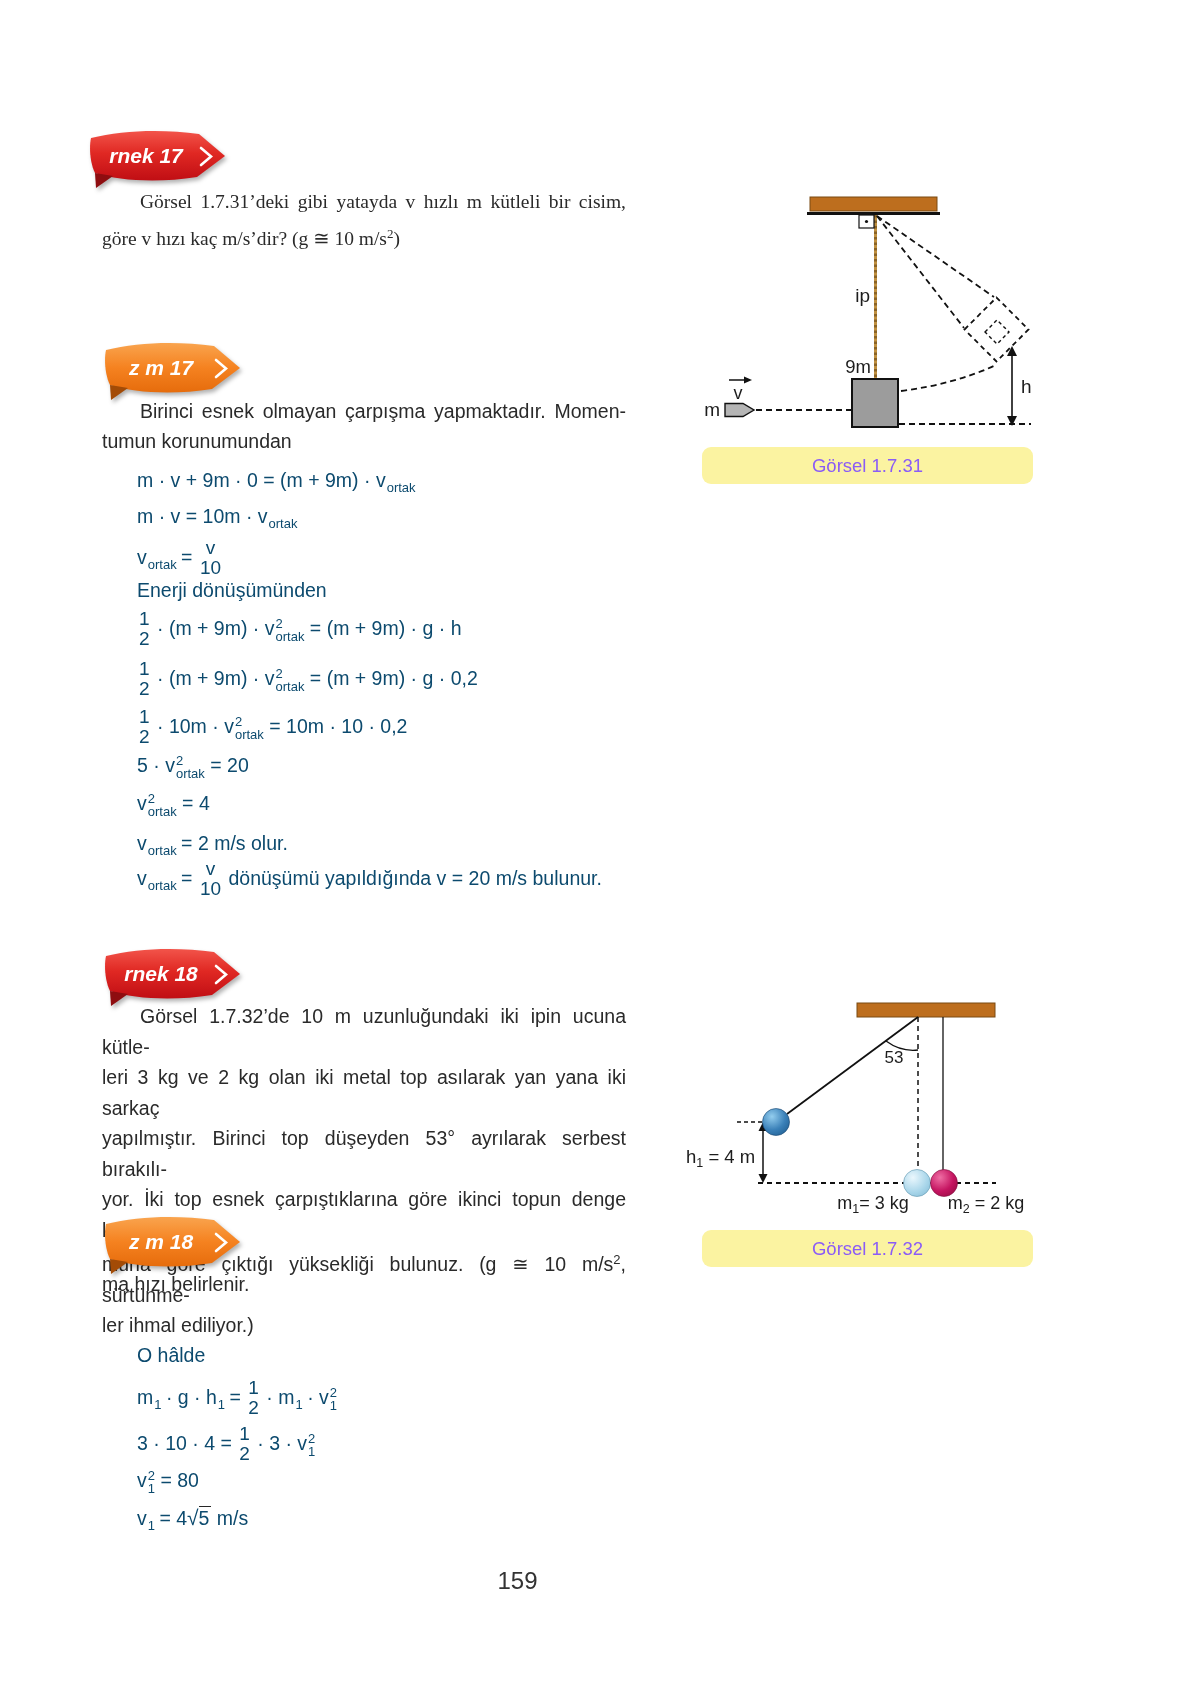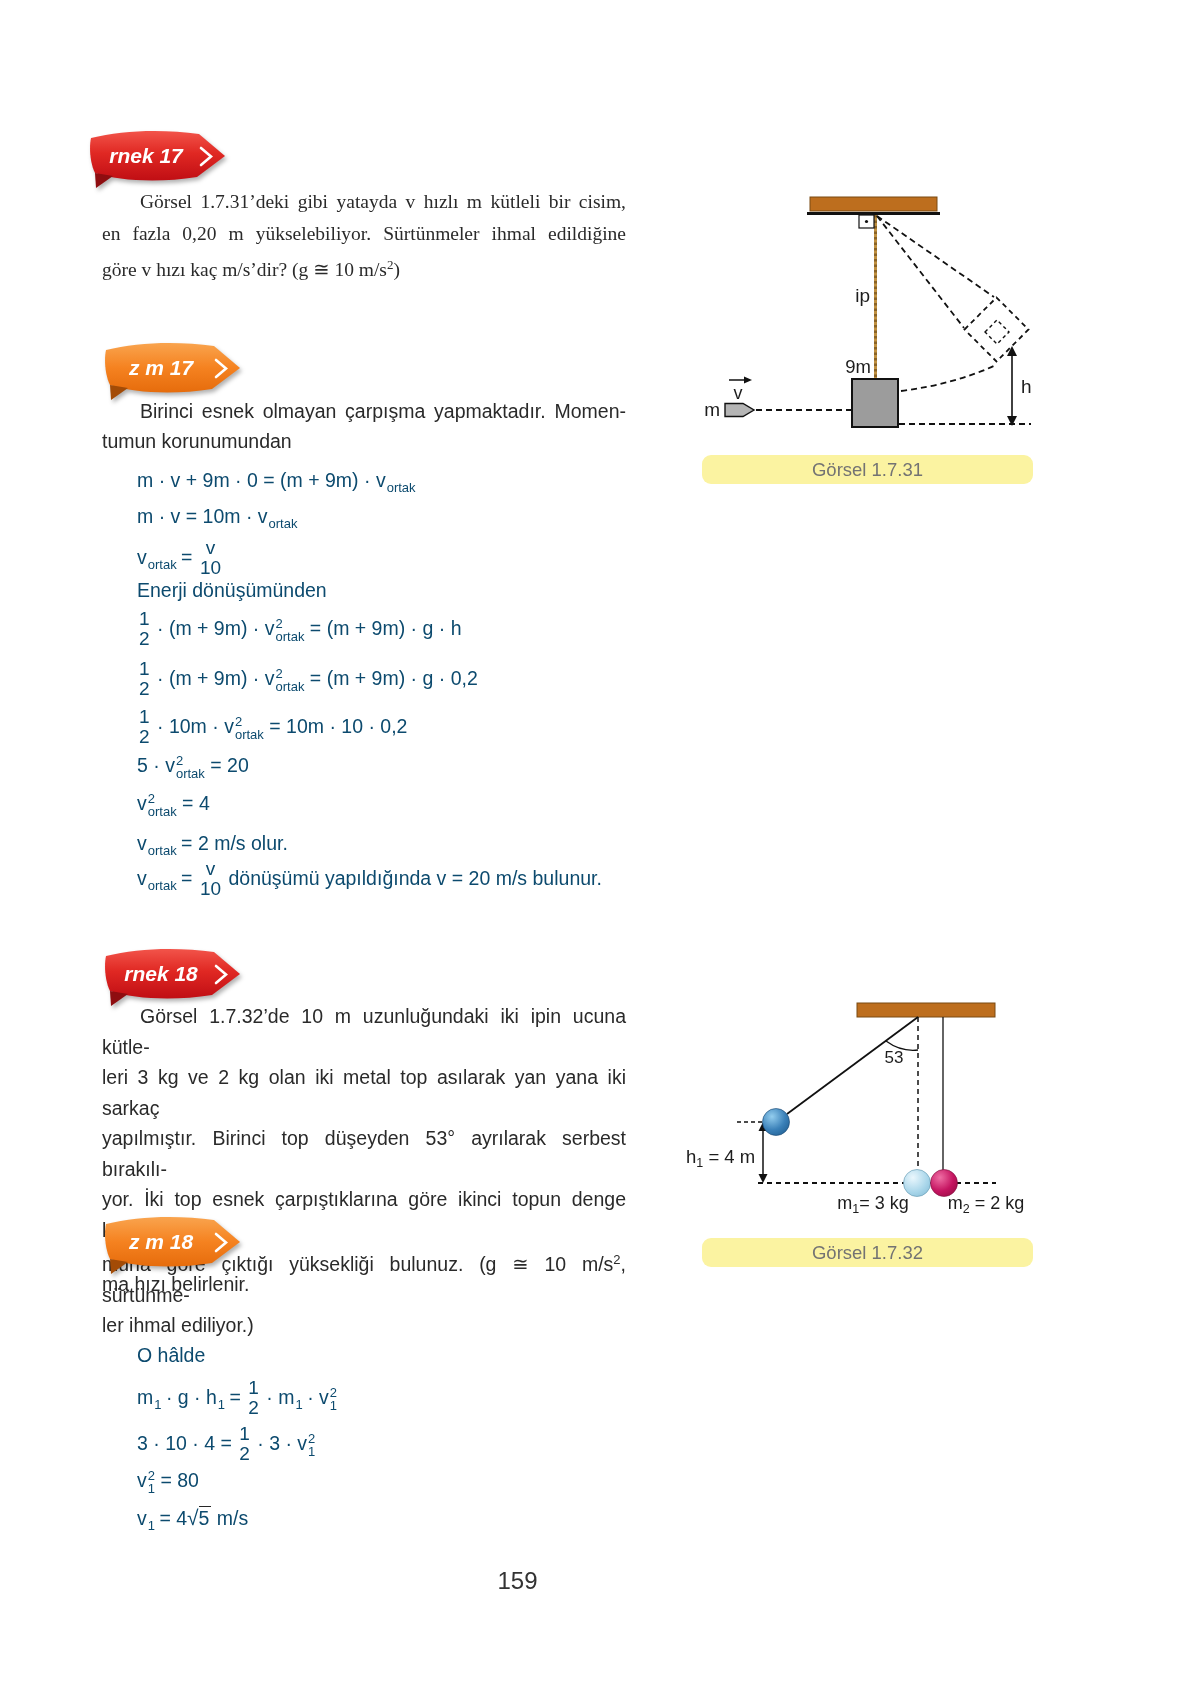--- a/index.html
+++ b/index.html
@@ -23,23 +23,23 @@
   
   .fline{position:absolute;left:137px;font-size:19.5px;color:#0c4a6e;white-space:pre;}
   .frac{display:inline-flex;flex-direction:column;align-items:center;vertical-align:middle;line-height:1.04;font-size:19px;padding:0 2px;position:relative;top:-1px;}
   sub.fsub{font-size:13px;line-height:0;position:relative;vertical-align:baseline;top:5px;left:1px;}
   .ss{display:inline-flex;flex-direction:column;align-items:flex-start;font-size:13px;line-height:1.0;vertical-align:middle;position:relative;top:0px;margin-left:1px;}
   .sqrt .rad{font-size:21px;}
   .sqrt .rv{border-top:1.7px solid #272727;padding:0 2px 0 0;}
 
   
   .fig{position:absolute;}
-  .caption{position:absolute;left:702px;width:331px;height:29px;background:var(--caption-bg,#fbf3a1);
+  .caption{position:absolute;left:702px;width:331px;height:37px;background:var(--caption-bg,#fbf3a1);
            border-radius:9px;display:flex;align-items:center;justify-content:center;
-           font-size:18.5px;color:#737373;margin-top:8px;}
+           font-size:18.5px;color:#8b5cf6;}
   svg text{font-family:"Liberation Sans","DejaVu Sans",sans-serif;fill:#1d1d1d;}
 
   .page-number{position:absolute;left:0;top:1567px;width:1035px;text-align:center;font-size:24px;color:#333;}
 </style>
 </head>
 <body>
 
 <svg width="0" height="0" style="position:absolute" aria-hidden="true">
   <defs>
     <linearGradient id="gradRed" x1="0" y1="0" x2="0" y2="1">
@@ -74,21 +74,20 @@
   <svg viewBox="0 0 160 62" width="160" height="62">
     <path d="M11,12 C42,4 84,3 119,8 L145,30 L117,51 C79,57 39,55 15,47 C10,37 9,21 11,12 Z" fill="url(#gradRed)"></path>
     <path d="M15,47 L33,50 L16,62 Z" fill="#8e0d10"></path>
     <path d="M121,22 L131,30.5 L121,39" stroke="#fff" stroke-width="2.6" fill="none" stroke-linecap="round"></path>
     <text x="66" y="37" text-anchor="middle">rnek 17</text>
   </svg>
 </div>
 
 <div class="para lh315" style="top:186px;font-family:Liberation Serif, serif;">
   <div class="pl j ind">Görsel 1.7.31’deki gibi yatayda v hızlı m kütleli bir cisim,</div>
-  <div class="pl j">en fazla 0,20 m yükselebiliyor. Sürtünmeler ihmal edildiğine</div>
   <div class="pl"><span>göre v hızı kaç m/s’dir? (g ≅ 10 m/s</span><span class="psup">2</span><span>)</span></div>
 </div>
 
 <div class="fig" style="left:640px;top:160px;width:541px;height:300px;">
   <svg viewBox="0 0 541 300" width="541" height="300">
     <rect x="170" y="37" width="127" height="14" fill="#bd6e1e" stroke="#7a4a12" stroke-width="1"></rect>
     <line x1="167" y1="53.5" x2="300" y2="53.5" stroke="#111" stroke-width="3"></line>
     <line x1="235.5" y1="55" x2="235.5" y2="221" stroke="#c09040" stroke-width="3"></line>
     <line x1="235.5" y1="55" x2="235.5" y2="221" stroke="#8a6325" stroke-width="3" stroke-dasharray="2.5 3"></line>
     <rect x="219" y="55" width="15" height="13" fill="#fff" stroke="#111" stroke-width="1.2"></rect>

